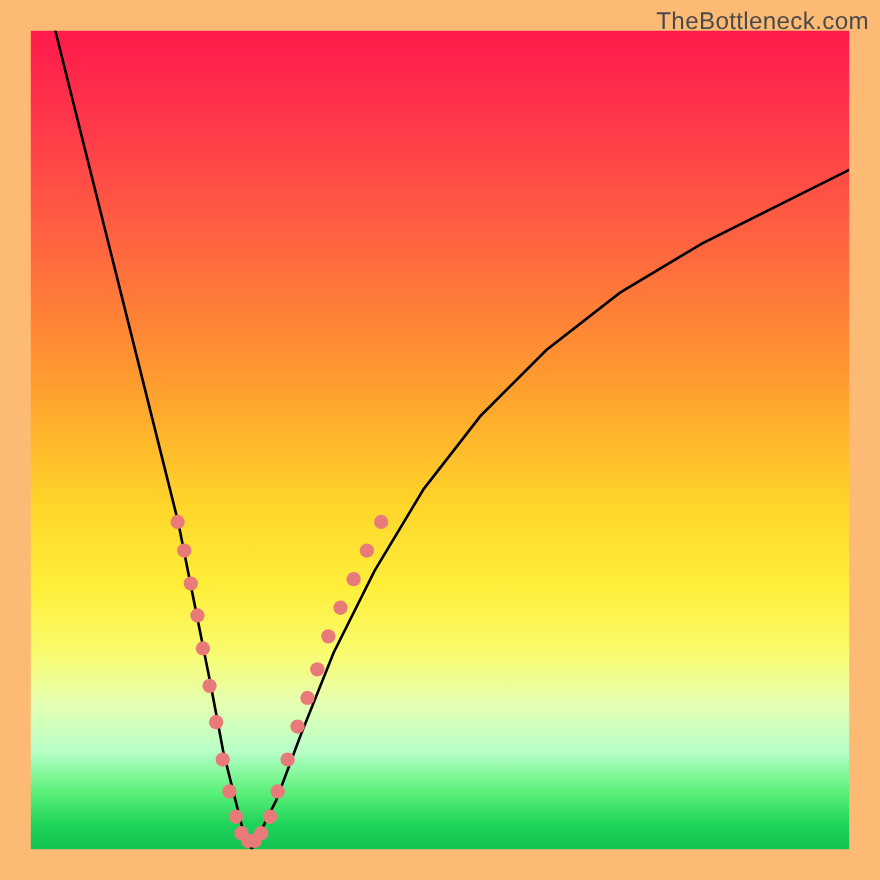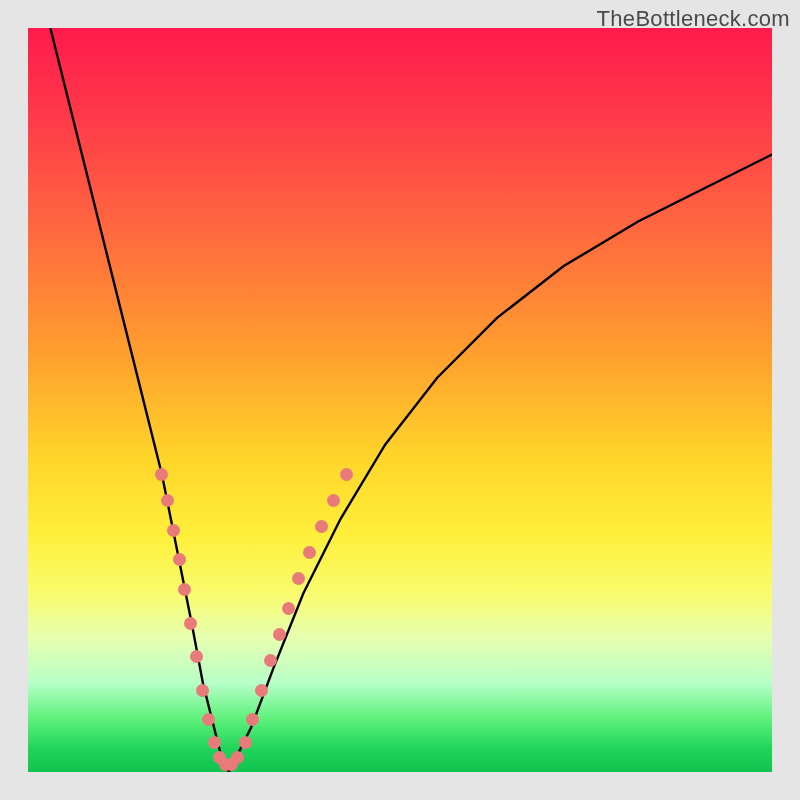--- a/index.html
+++ b/index.html
@@ -8,21 +8,21 @@
     width: 800px;
     height: 800px;
     overflow: hidden;
     background: #000;
     font-family: Arial, Helvetica, sans-serif;
   }
   .frame {
     position: relative;
     width: 800px;
     height: 800px;
-    background: #e5e5e5;
+    background: #fdba74;
   }
   .plot-area {
     position: absolute;
     left: 28px;
     top: 28px;
     width: 744px;
     height: 744px;
     background: linear-gradient(
       to bottom,
       #ff1a4b 0%,

